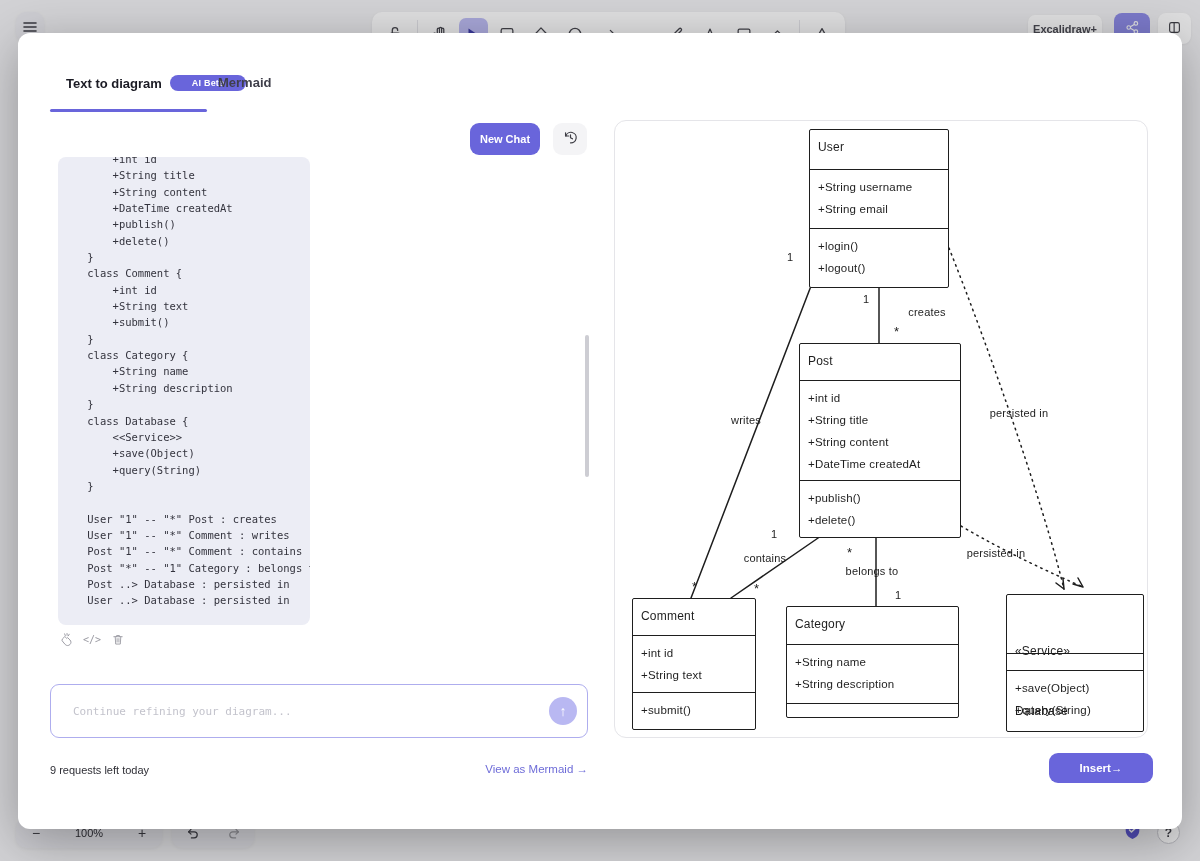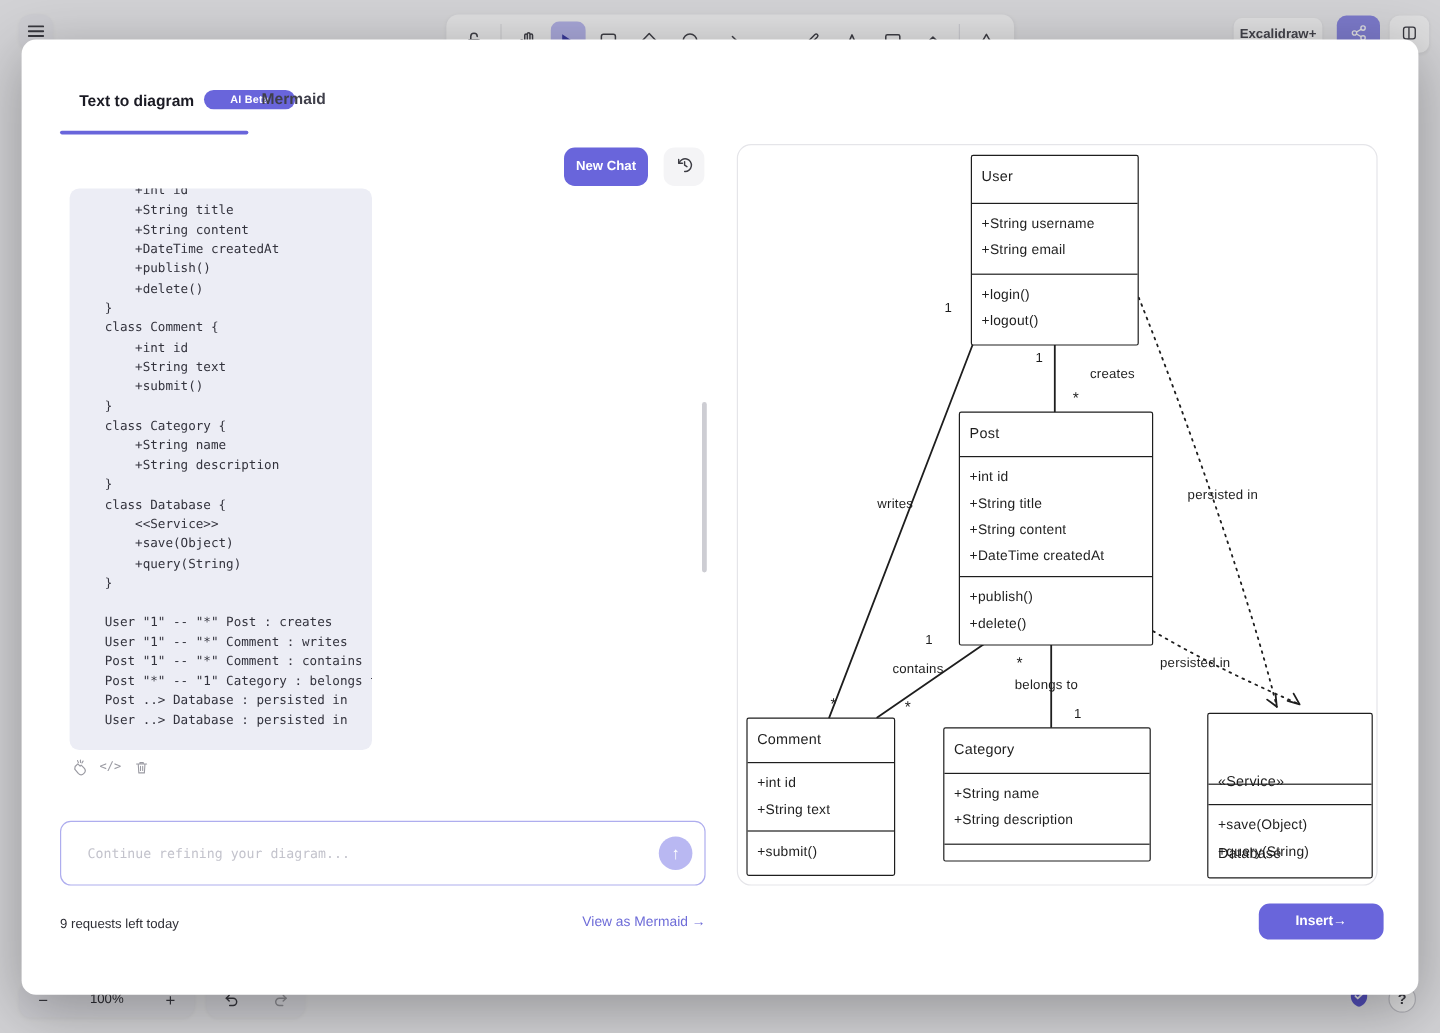--- a/index.html
+++ b/index.html
@@ -366,21 +366,21 @@
       <div class="uml-box" style="left:184px; top:222px; width:162px;">
         <div class="uml-sec uml-title" style="height:36px;">Post</div>
         <div class="uml-sec" style="height:100px;">+int id
 +String title
 +String content
 +DateTime createdAt</div>
         <div class="uml-sec" style="height:57px;">+publish()
 +delete()</div>
       </div>
 
-      <div class="uml-box" style="left:7px; top:477px; width:124px;">
+      <div class="uml-box" style="left:17px; top:477px; width:124px;">
         <div class="uml-sec uml-title" style="height:36px;">Comment</div>
         <div class="uml-sec" style="height:57px;">+int id
 +String text</div>
         <div class="uml-sec" style="height:37px;">+submit()</div>
       </div>
 
       <div class="uml-box" style="left:171px; top:485px; width:173px;">
         <div class="uml-sec uml-title" style="height:37px;">Category</div>
         <div class="uml-sec" style="height:59px;">+String name
 +String description</div>

